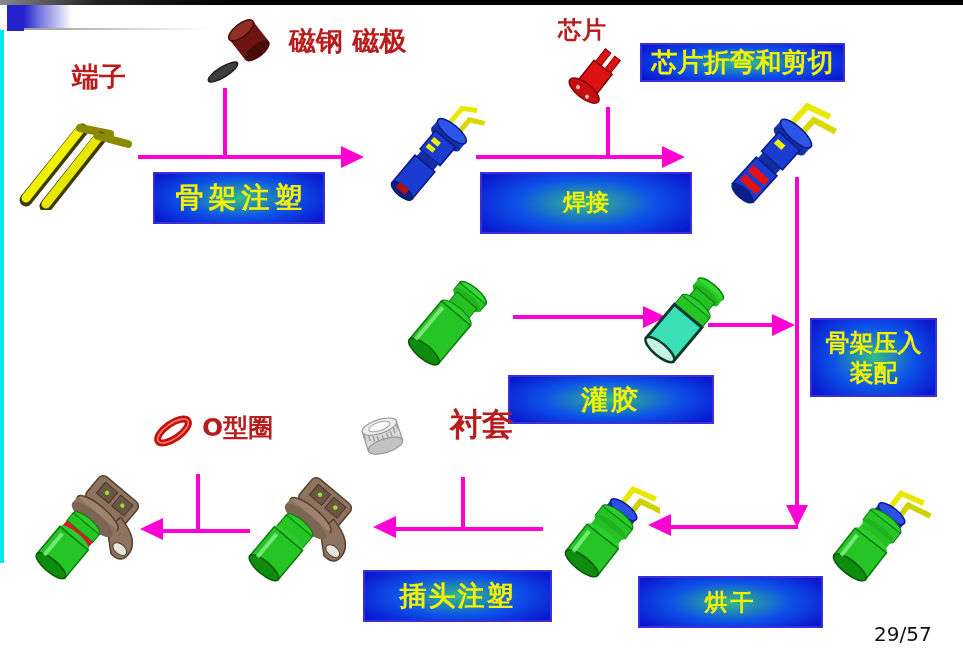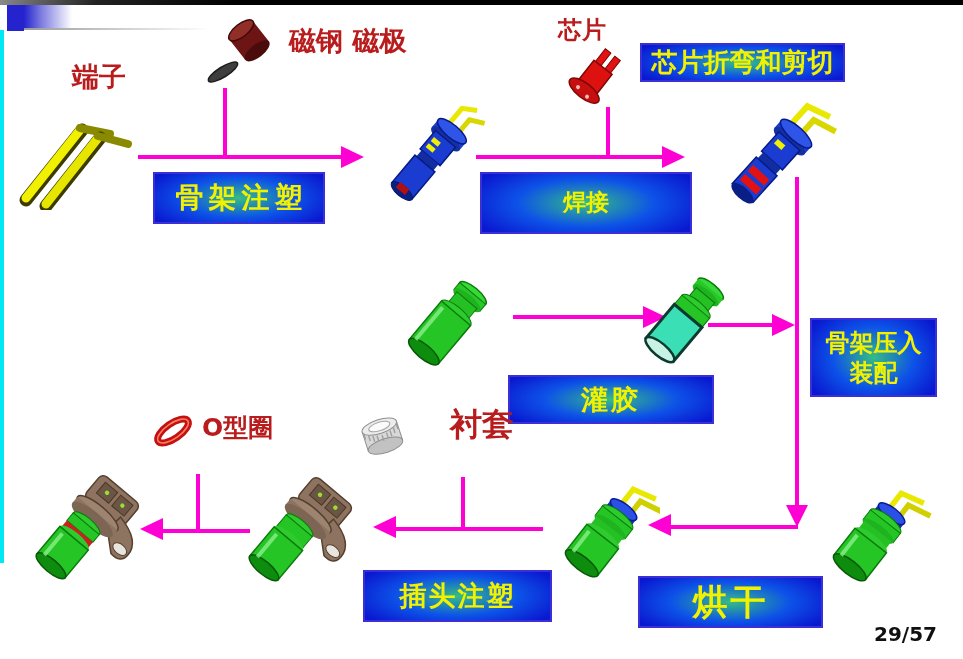--- a/index.html
+++ b/index.html
@@ -11,21 +11,21 @@
   .top-bar{position:absolute;left:0;top:0;width:963px;height:5px;
     background:linear-gradient(105deg,#8a8a8a 0%,#222 10%,#000 25%);}
   .accent-solid{position:absolute;left:7px;top:5px;width:17px;height:26px;background:#2423ce;}
   .accent-fade{position:absolute;left:24px;top:5px;width:48px;height:23px;
     background:linear-gradient(to right,#2423ce 0%,#7b7ae0 35%,#ffffff 100%);}
   .accent-shadow{position:absolute;left:24px;top:28px;width:186px;height:2px;
     background:linear-gradient(to right,#9a9a9a,#ffffff);}
   .cyan-bar{position:absolute;left:0;top:30px;width:4px;height:533px;background:#00e8f2;}
   
   .plabel{position:absolute;color:#b91c1c;font-weight:bold;line-height:1.12;white-space:nowrap;}
-  .pagenum{position:absolute;color:#101010;font-weight:bold;font-size:20px;}
+  .pagenum{position:absolute;color:#101010;font-weight:normal;font-size:20px;}
   
   .pbox{position:absolute;display:flex;flex-direction:column;align-items:center;justify-content:center;
     background:radial-gradient(ellipse 60% 75% at 50% 50%,#35bc85 0%,#0d52e8 55%,#0a18d0 100%);
     border:2px solid #3b2fd6;color:#f2f200;font-weight:bold;text-align:center;box-sizing:border-box;}
   .pbox span{display:block;}
   
   .hline,.vline{position:absolute;background:#ff00d4;}
   .hline{height:4px;} .vline{width:4px;}
   .tri{position:absolute;width:0;height:0;}
   .tri-right{border-top:11px solid transparent;border-bottom:11px solid transparent;border-left:23px solid #ff00d4;}
@@ -235,21 +235,21 @@
         <ellipse cx="53" cy="54" rx="19" ry="6" fill="#1fb31f"></ellipse>
         <rect x="36" y="54" width="34" height="12" fill="#24c024"></rect>
         <ellipse cx="53" cy="66" rx="20" ry="6.5" fill="#2ecb2e"></ellipse>
         <rect x="33" y="66" width="40" height="34" fill="#26c526" stroke="#0a7a0a" stroke-width="1.5"></rect>
         <ellipse cx="53" cy="100" rx="20" ry="7" fill="#0e8c0e" stroke="#085808" stroke-width="1.5"></ellipse>
         <path d="M39,70 L39,96" stroke="#8af08a" stroke-width="4" opacity="0.8"></path>
       </g>
     </svg>
   </div>
 
-  <div class="pbox" style="left:638px;top:576px;width:185px;height:52px;font-size:35px;letter-spacing:3px;">
+  <div class="pbox" style="left:638px;top:576px;width:185px;height:52px;font-size:23px;letter-spacing:3px;">
     <span>烘干</span>
   </div>
 
   <div class="hline" style="left:395px;top:527px;width:148px;"></div>
   <div class="tri tri-left" style="left:373px;top:516px;"></div>
   <div class="vline" style="left:461px;top:477px;height:52px;"></div>
 
   <div class="plabel" style="left:418px;top:407px;font-size:32px;margin-left:32px;">衬套</div>
 
   <div class="part" style="left:356px;top:412px;width:54px;height:52px;">

